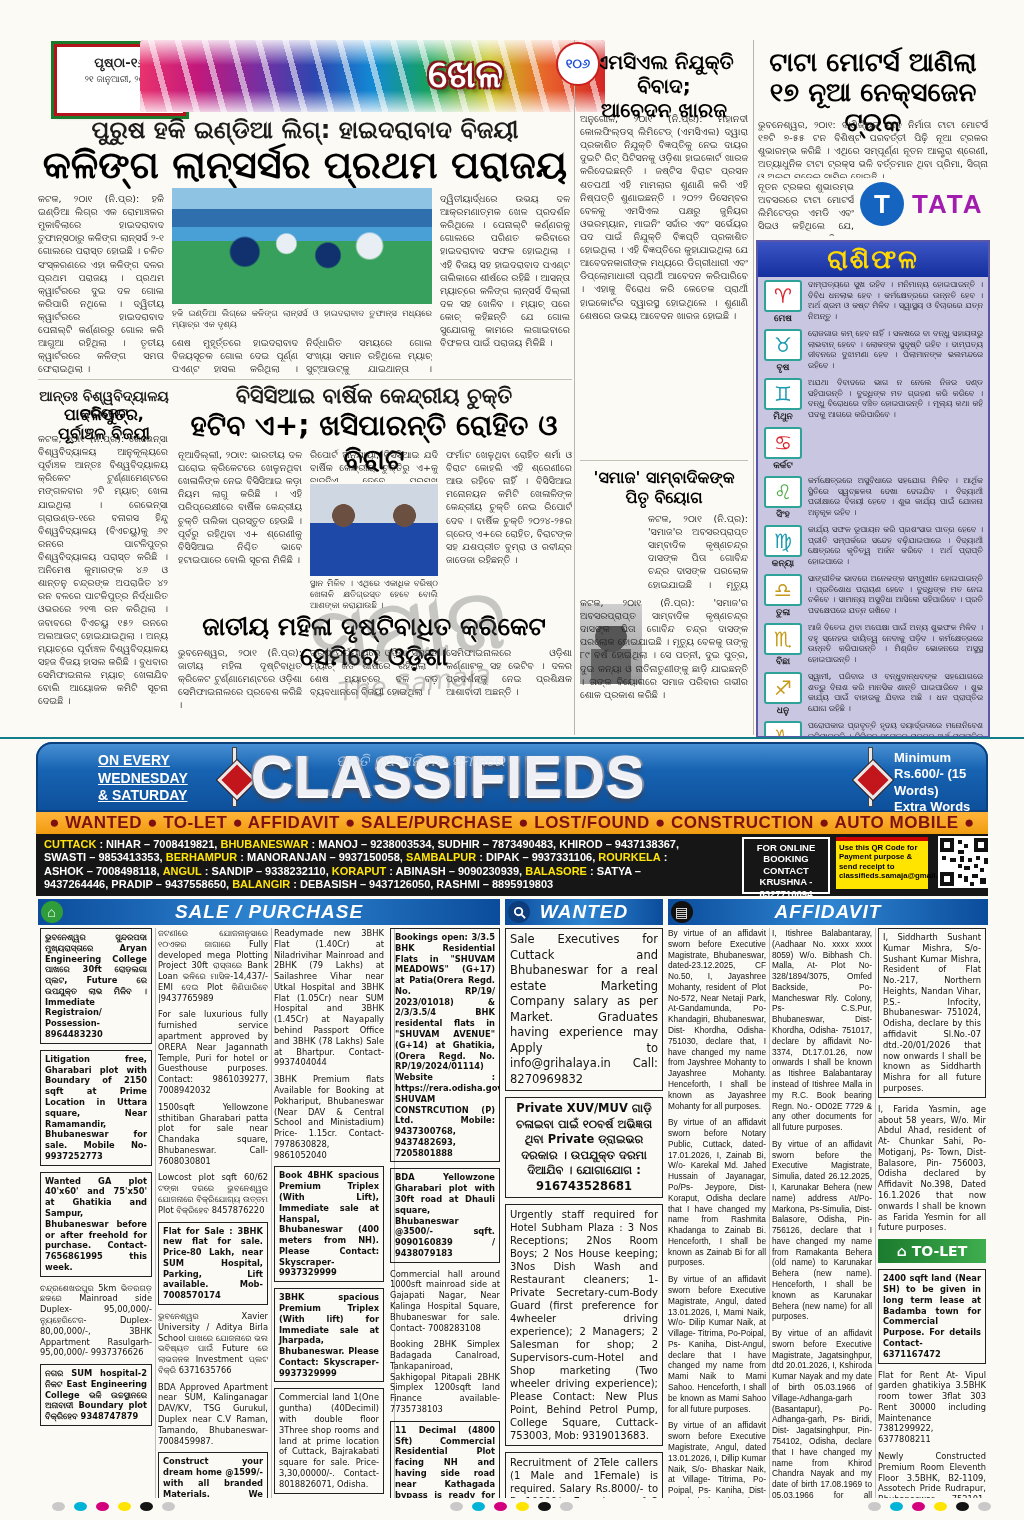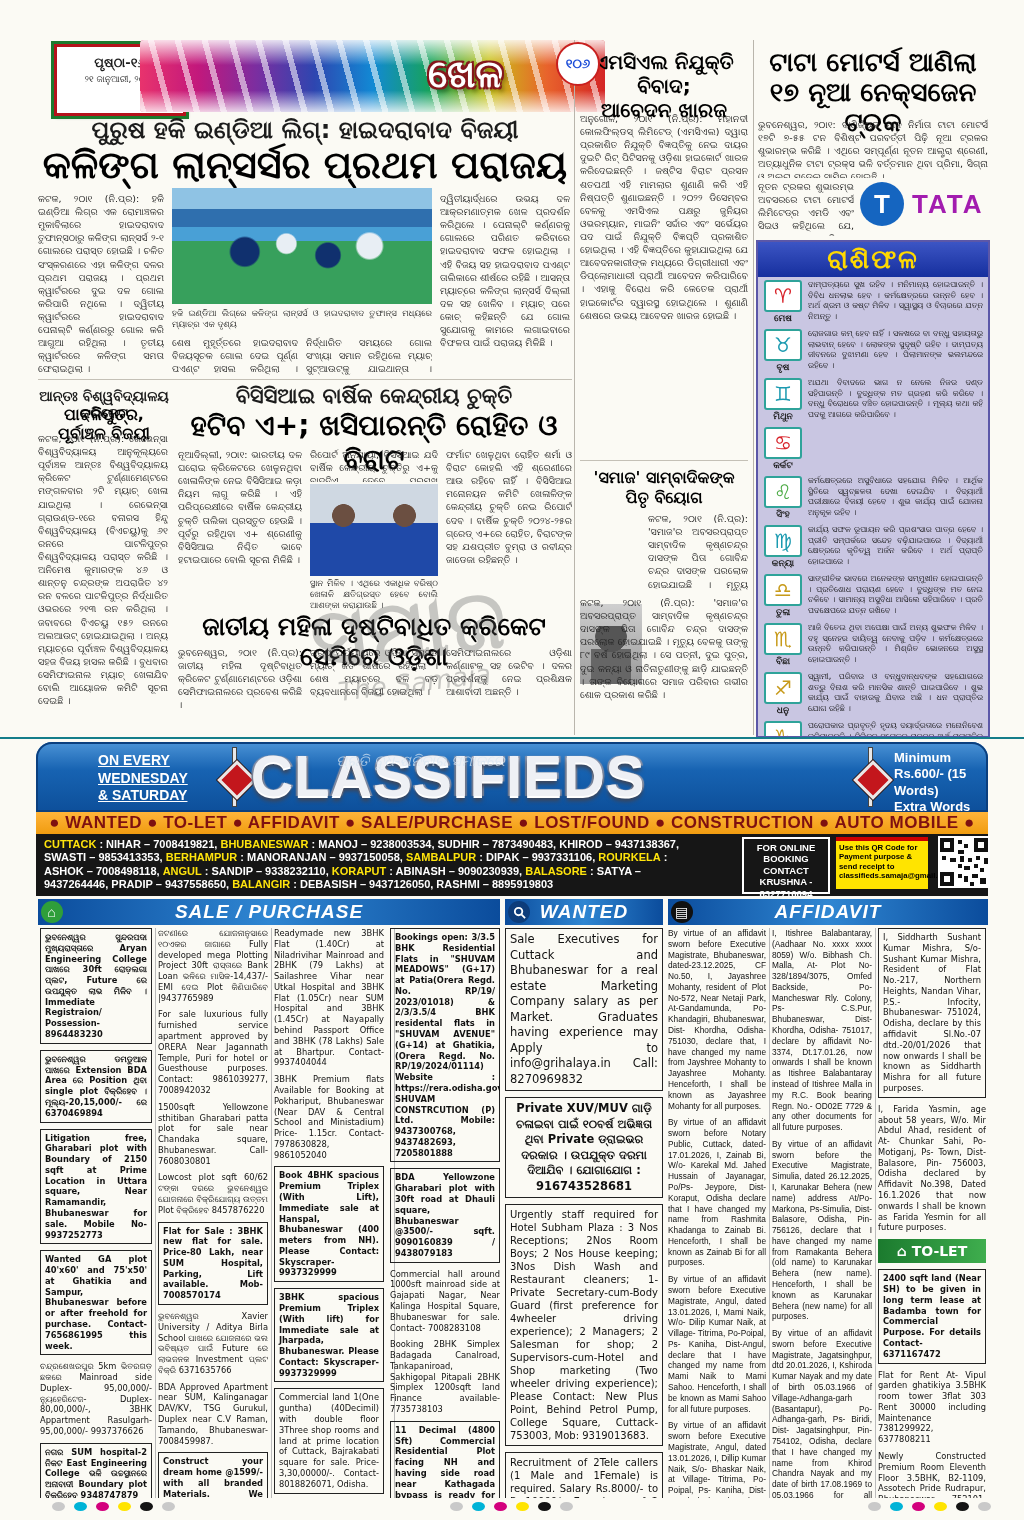--- a/index.html
+++ b/index.html
@@ -339,21 +339,20 @@
     <span>WANTED</span>
   </div>
   <div class="sec-bar" style="left:668px;width:320px;">
     <span class="sec-ic" style="background:#111;">▤</span>
     <span>AFFIDAVIT</span>
   </div>
 
   <div class="ccol odia" style="left:40px;width:112px;border-right:1px solid #bbb;padding-right:3px;">
 
   <div class="ad box b">ଭୁବନେଶ୍ୱର ସୁନ୍ଦରପଦା ମୁଖ୍ୟରାସ୍ତାରେ Aryan Engineering College ପାଖରେ 30ft ରୋଡ଼ଲଗା ପ୍ଲଟ, Future ରେ ଉପଯୁକ୍ତ ଲାଭ ମିଳିବ । Immediate Registraion/ Possession- 8964483230</div>
-      <div class="ad box b">ଭୁବନେଶ୍ୱର ଡମଡୁଆଳ ପାଖରେ Extension BDA Area ରେ Position ଥିବା single plot ବିକ୍ରିହେବ । ମୂଲ୍ୟ-20,15,000/- ରେ 6370469894</div>
       <div class="ad box b">Litigation free, Gharabari plot with Boundary of 2150 sqft at Prime Location in Uttara square, Near Ramamandir, Bhubaneswar for sale. Mobile No- 9937252773</div>
       <div class="ad box b">Wanted GA plot 40'x60' and 75'x50' at Ghatikia and Sampur, Bhubaneswar before or after freehold for purchase. Contact- 7656861995 this week.</div>
       <div class="ad">ଚନ୍ଦ୍ରଶେଖରପୁର 5km ଭିତରଗଡ଼ ଛକରେ Mainroad side Duplex- 95,00,000/- ନ୍ୟୁହେରିଟେଜ- Duplex-80,00,000/-, 3BHK Appartment Rasulgarh- 95,00,000/- 9937376626</div>
       <div class="ad box b">ନଗର SUM hospital-2 ନିକଟ East Engineering College ଭଳି ଉଚ୍ଚସ୍ଥାନରେ ଅନାବାଦୀ Boundary plot ବିକ୍ରିହେବ 9348747879</div>
     </div>
   <div class="ccol odia" style="left:158px;width:110px;border-right:1px solid #bbb;padding-right:3px;">
 
   <div class="ad">ଜଟଣୀରେ ଯୋଜନାନୁସାରେ ୧୦ଏକର ଜାଗାରେ Fully developed mega Plotting Project 30ft ରାସ୍ତାରେ Bank Loan ଭଳିରେ ମାସିକ-14,437/- EMI ଦେଇ Plot କିଣିପାରିବେ |9437765989</div>
       <div class="ad">For sale luxurious fully furnished service apartment approved by ORERA Near Jagannath Temple, Puri for hotel or Guesthouse purposes. Contact: 9861039277, 7008942032</div>
       <div class="ad">1500sqft Yellowzone sthitiban Gharabari patta plot for sale near Chandaka square, Bhubaneswar. Call- 7608030801</div>

